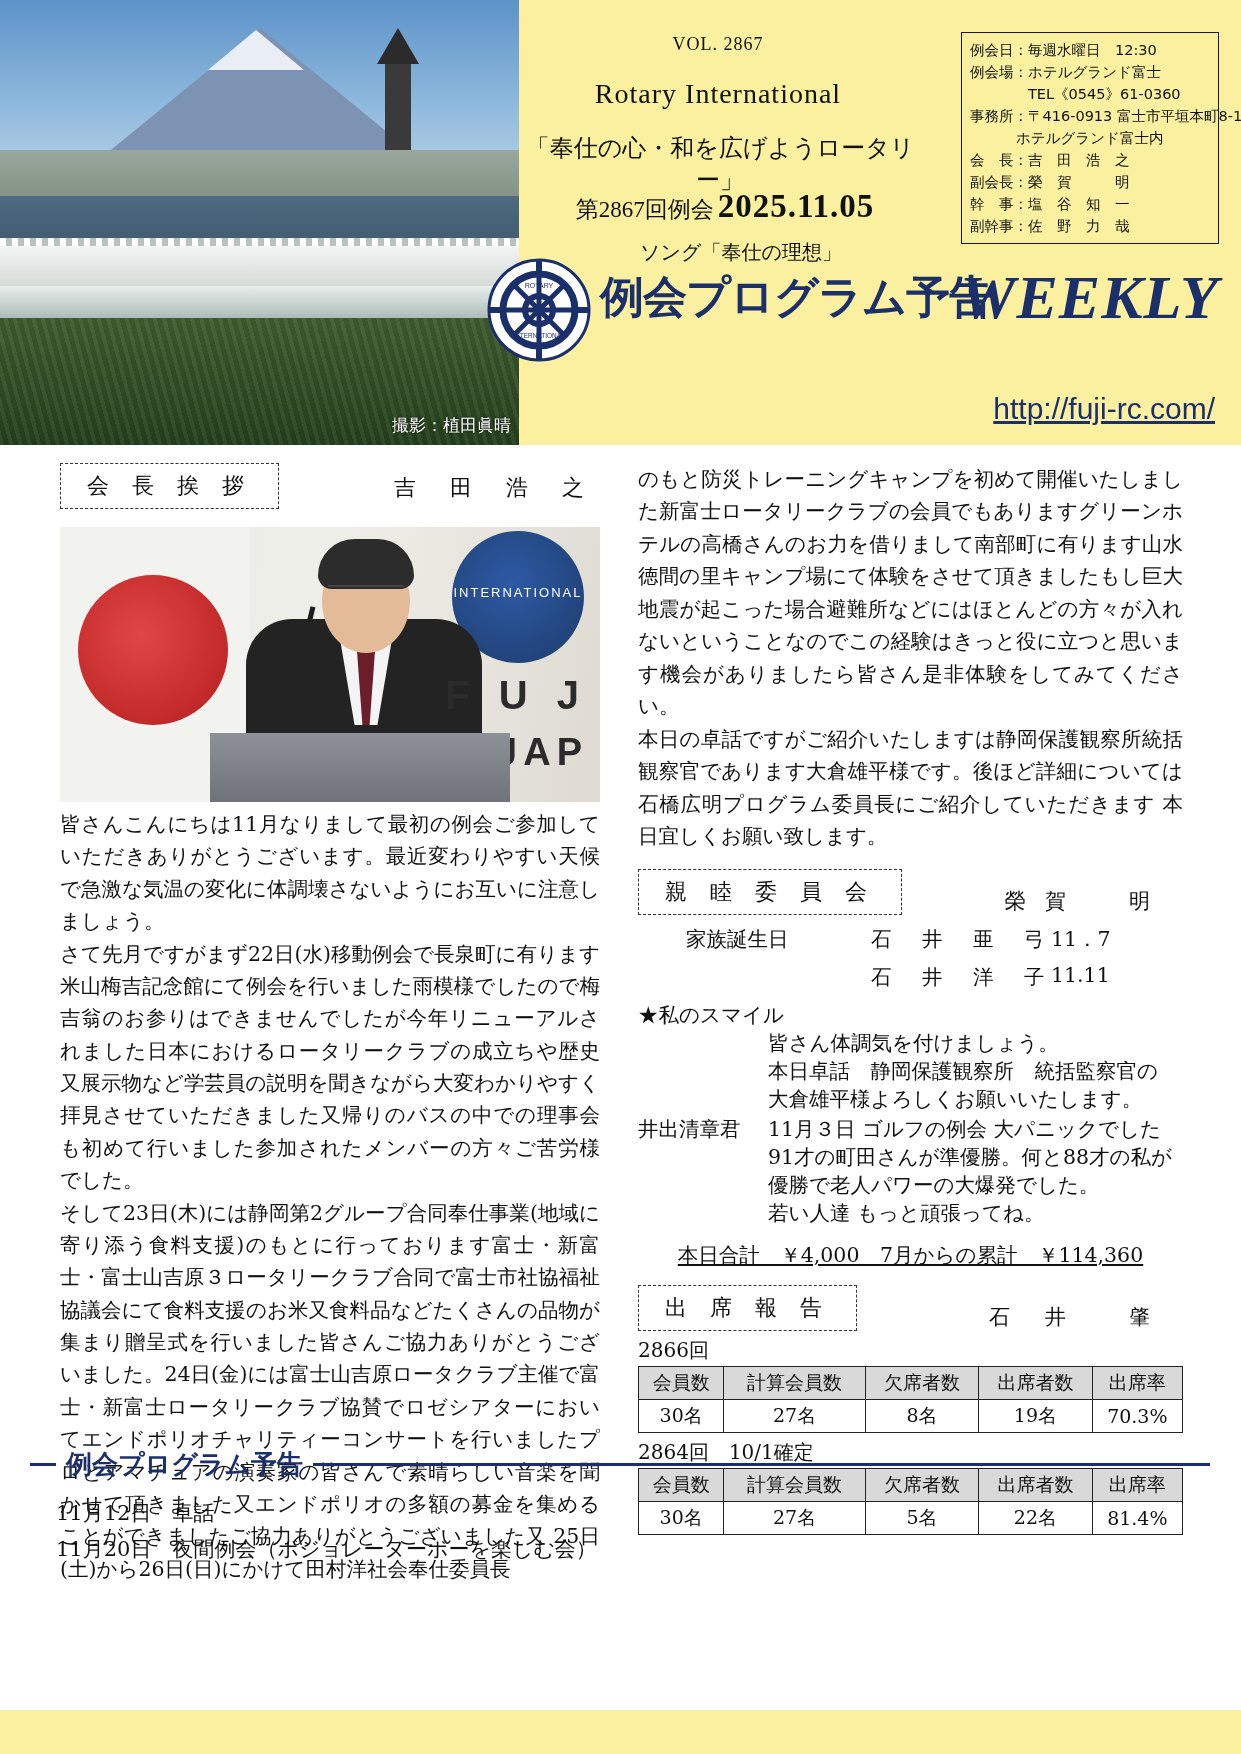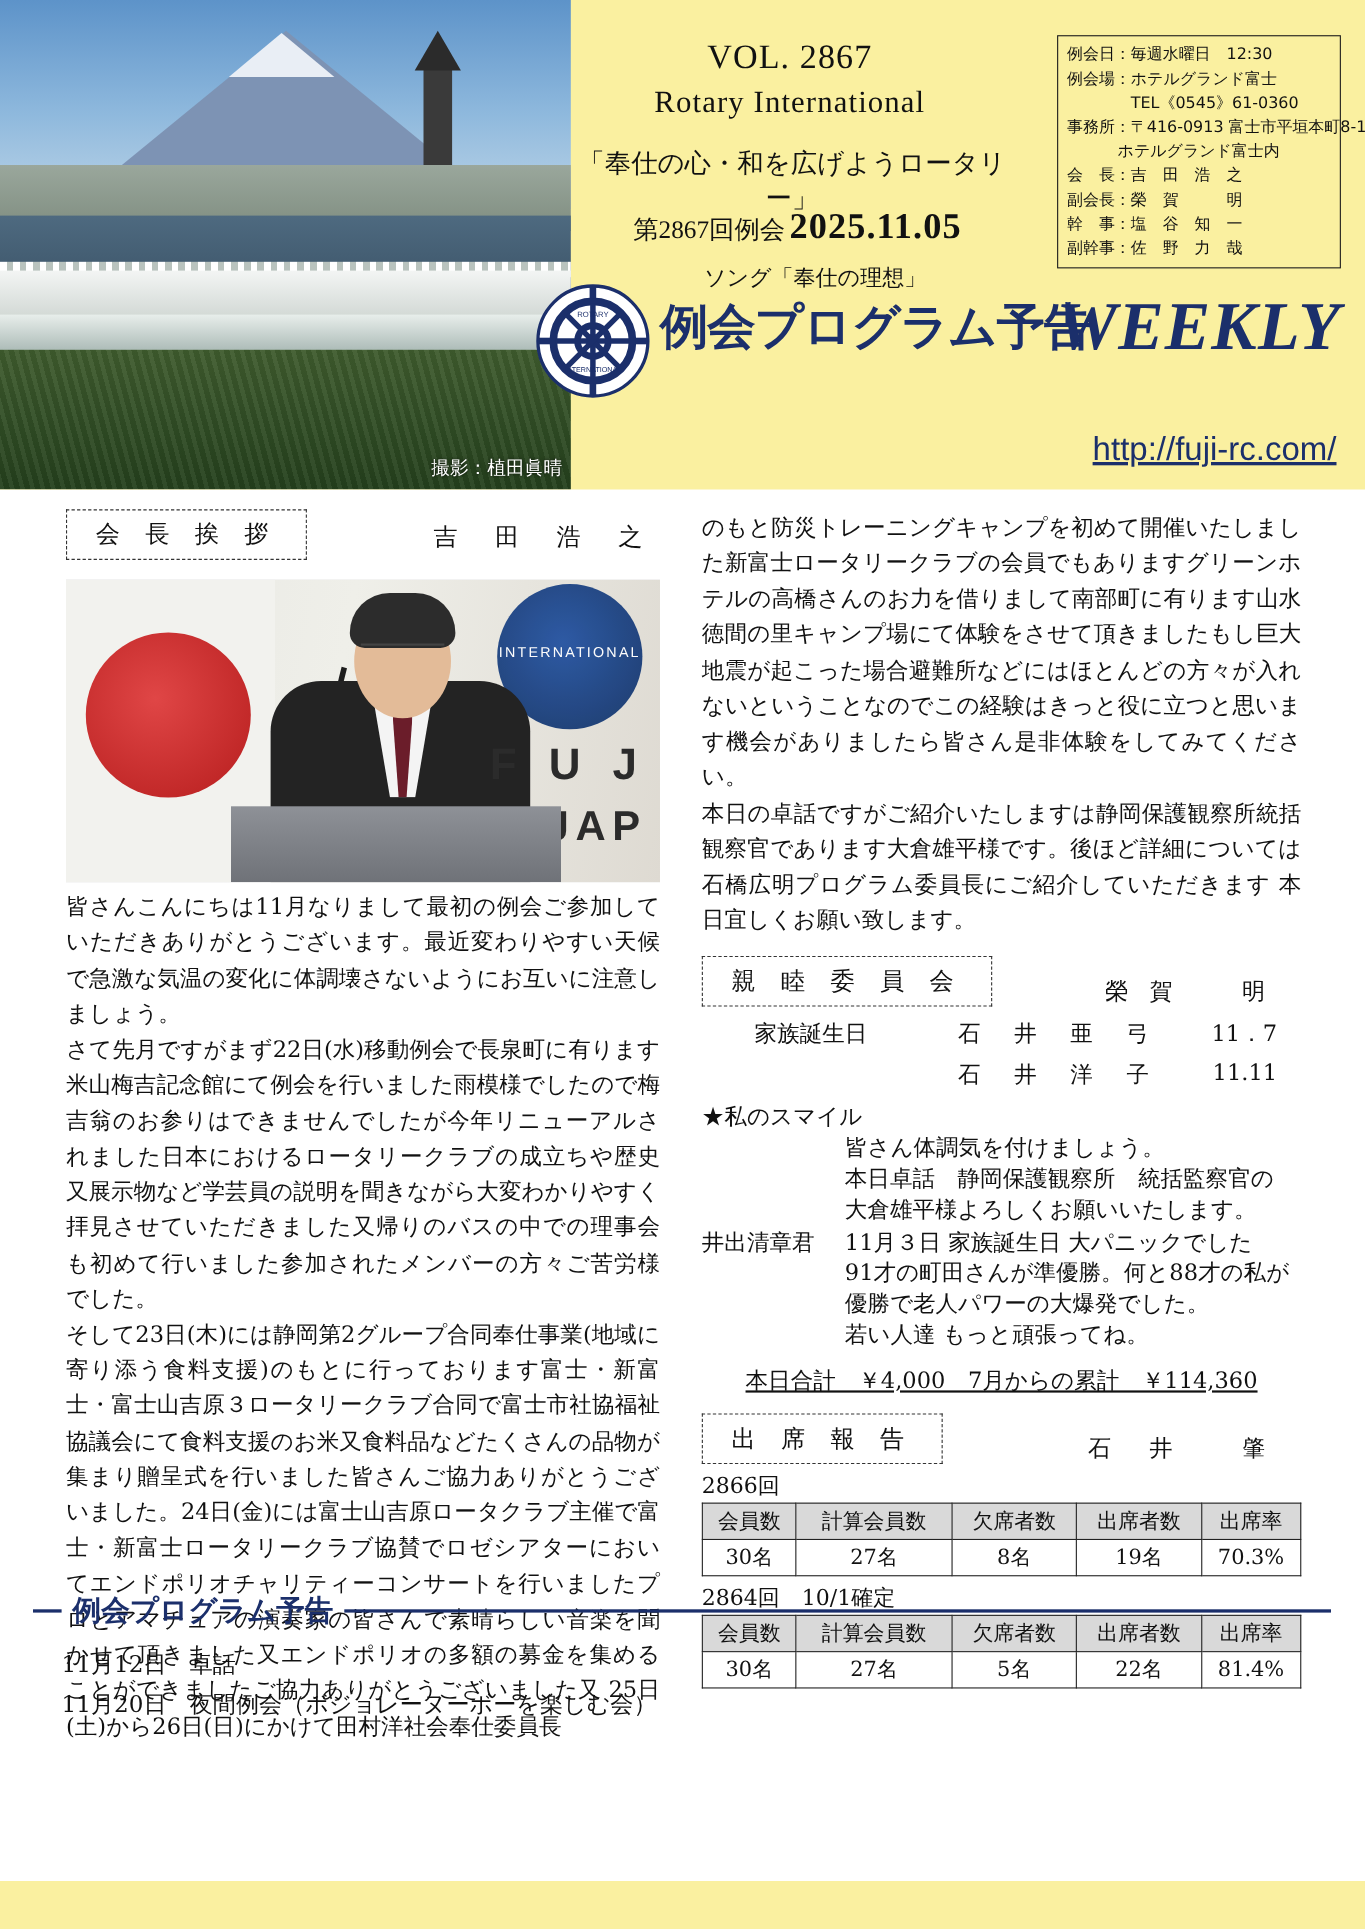--- a/index.html
+++ b/index.html
@@ -76,21 +76,21 @@
     background:repeating-linear-gradient(75deg, rgba(255,255,255,.05) 0 4px, rgba(0,0,0,.06) 4px 9px);
   }
   .photo-credit{
     position:absolute;right:8px;bottom:8px;
     color:#fff;font-size:17px;
     font-family:"DejaVu Sans", sans-serif;
     text-shadow:0 0 3px rgba(0,0,0,.9);
   }
   .vol{
     position:absolute;left:533px;top:34px;width:370px;
-    text-align:center;font-size:31px;letter-spacing:1px;
+    text-align:center;font-size:18px;letter-spacing:1px;
   }
   .rotary-intl{
     position:absolute;left:533px;top:78px;width:370px;
     text-align:center;font-size:28px;letter-spacing:1px;
   }
   .slogan{
     position:absolute;left:510px;top:132px;width:420px;
     text-align:center;font-size:24px;
     font-family:"DejaVu Serif", serif;
   }
@@ -232,21 +232,21 @@
     font-size:20.5px;line-height:1.585;text-align:justify;
     font-family:"DejaVu Serif", serif;
   }
   .right-text p{margin:0;}
   .sec-block{margin-top:16px;position:relative;}
   .sec-head-row{display:flex;align-items:flex-end;justify-content:space-between;}
   .sec-person{font-size:21px;letter-spacing:7px;padding-right:26px;}
   .bday-row{display:flex;font-size:20.5px;margin-top:10px;font-family:"DejaVu Serif",serif;}
   .bday-row .lbl{width:185px;padding-left:48px;}
   .bday-row .nm{width:180px;letter-spacing:5px;}
-  .bday-row .dt{width:110px;text-align:right;}
+  .bday-row .dt{width:110px;}
   .smile-title{margin-top:10px;font-size:20.5px;font-family:"DejaVu Serif",serif;}
   .smile-row{display:flex;font-size:20.5px;font-family:"DejaVu Serif",serif;margin-top:2px;}
   .smile-row .who{width:130px;flex:none;}
   .smile-row .txt{flex:1;}
   .smile-cont{padding-left:130px;font-size:20.5px;font-family:"DejaVu Serif",serif;}
   .total-line{
     margin-top:14px;text-align:center;font-size:20.5px;
     text-decoration:underline;font-family:"DejaVu Serif",serif;
   }
   .att-label{margin-top:6px;font-size:20px;font-family:"DejaVu Serif",serif;}
@@ -422,21 +422,21 @@
       </div>
 
       <div class="smile-title">★私のスマイル</div>
 
       <div class="smile-cont">皆さん体調気を付けましょう。</div>
       <div class="smile-cont">本日卓話　静岡保護観察所　統括監察官の</div>
       <div class="smile-cont">大倉雄平様よろしくお願いいたします。</div>
 
       <div class="smile-row">
         <span class="who">井出清章君</span>
-        <span class="txt">11月３日 家族誕生日 大パニックでした</span>
+        <span class="txt">11月３日 ゴルフの例会 大パニックでした</span>
       </div>
       <div class="smile-cont">91才の町田さんが準優勝。何と88才の私が</div>
       <div class="smile-cont">優勝で老人パワーの大爆発でした。</div>
       <div class="smile-cont">若い人達 もっと頑張ってね。</div>
 
       <div class="total-line">本日合計　￥4,000　7月からの累計　￥114,360</div>
     </div>
 
     <div class="sec-block">
       <div class="sec-head-row">

